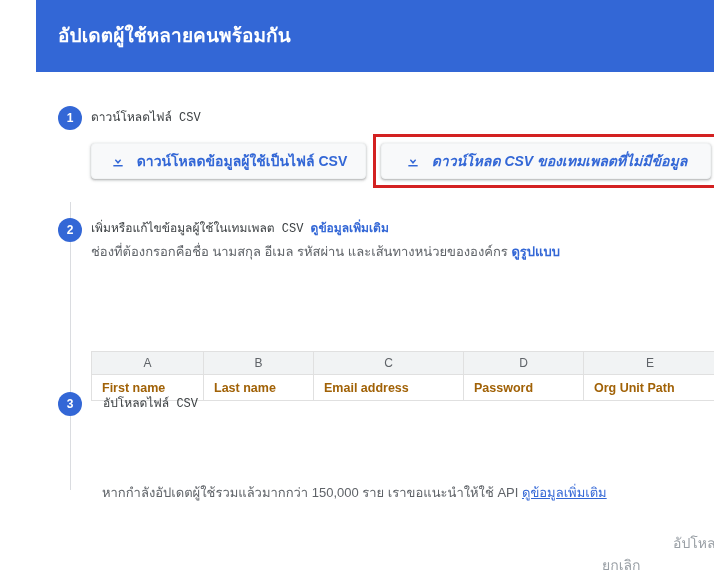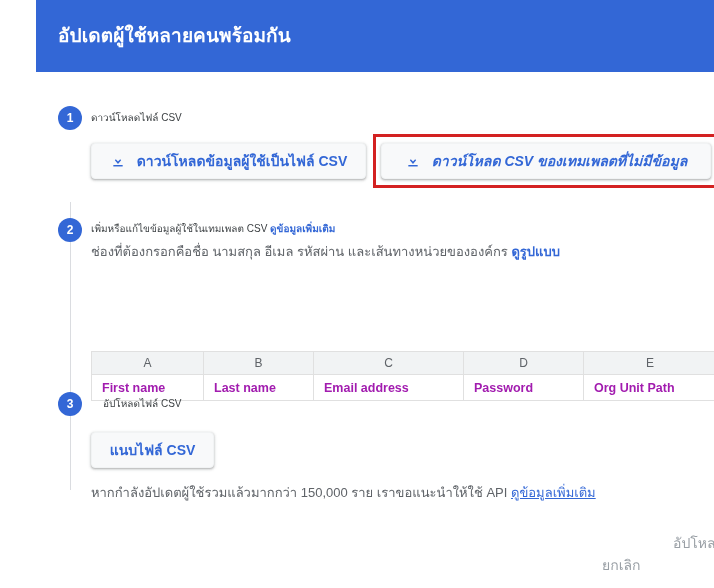--- a/index.html
+++ b/index.html
@@ -60,24 +60,25 @@
     color: #ffffff;
     font-size: 12px;
     font-weight: bold;
     display: flex;
     align-items: center;
     justify-content: center;
     line-height: 1;
   }
   .step-title {
     position: absolute;
-    font-size: 10px;
+    font-size: 12px;
     color: #3c4043;
     line-height: 20px;
     white-space: nowrap;
+    font-family: Liberation Mono, monospace;
   }
   .step-sub {
     position: absolute;
     font-size: 13px;
     color: #5f6368;
     line-height: 18px;
     white-space: nowrap;
   }
   .link {
     color: #3367d6;
@@ -144,21 +145,21 @@
   .sheet tr.colhdr td {
     height: 23px;
     background: #f1f3f4;
     color: #5f6368;
     text-align: center;
     font-size: 12px;
     border-top: none;
   }
   .sheet tr.fieldhdr td {
     height: 26px;
-    color: #a21caf;
+    color: #a16207;
     font-weight: bold;
     font-size: 12.5px;
   }
   .sheet tr.datarow td {
     height: 26px;
     color: #757575;
     font-size: 12.5px;
   }
 
   
@@ -234,23 +235,20 @@
         <td>Email address</td>
         <td>Password</td>
         <td>Org Unit Path</td>
       </tr>
     </tbody>
       </table>
 
     <div class="step-badge" style="left:22px; top:320px;">3</div>
     <div class="step-title" style="left:55px; top:322px;padding-left:12px;">อัปโหลดไฟล์ CSV</div>
 
-    <div class="btn" style="left:55px; top:360px; width:123px; height:36px;">
-      <span>แนบไฟล์ CSV</span>
-    </div>
-
-    <div class="note" style="left:55px; top:412px;"><span>หากกำลังอัปเดตผู้ใช้รวมแล้วมากกว่า 150,000 ราย เราขอแนะนำให้ใช้ API </span><span class="link-underline">ดูข้อมูลเพิ่มเติม</span></div>
+
+    <div class="note" style="left:66px; top:412px;"><span>หากกำลังอัปเดตผู้ใช้รวมแล้วมากกว่า 150,000 ราย เราขอแนะนำให้ใช้ API </span><span class="link-underline">ดูข้อมูลเพิ่มเติม</span></div>
 
     <div class="footer-btn" style="left:566px; top:482px;">ยกเลิก</div>
     <div class="footer-btn" style="left:637px; top:460px;">อัปโหลด</div>
 
   </div>
 </div>
 
 </body></html>

